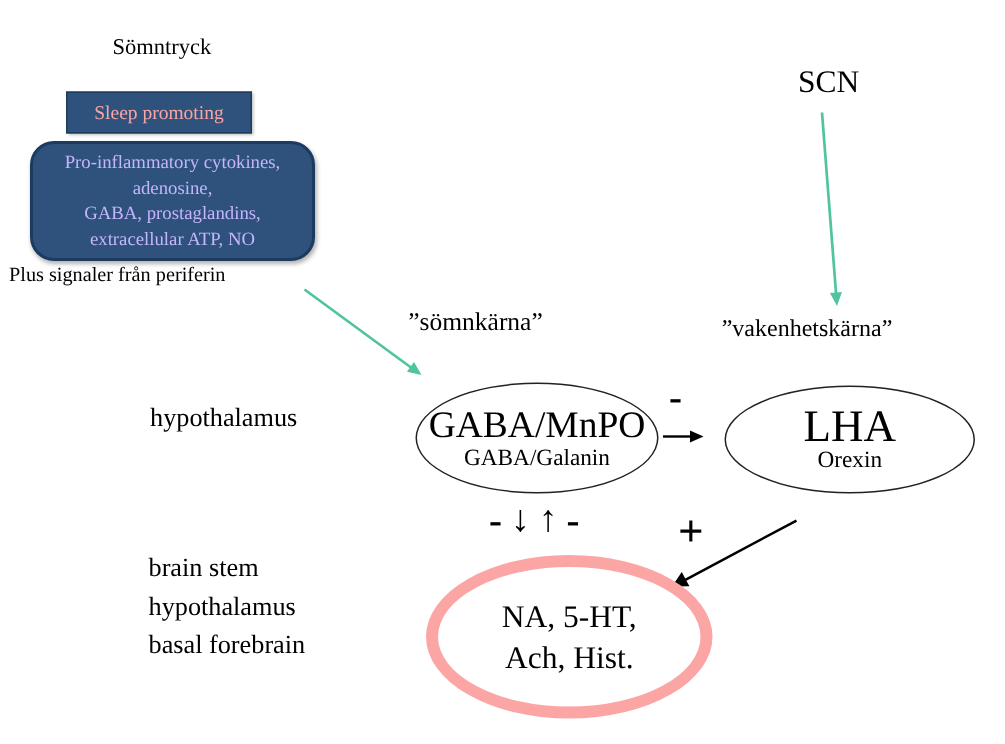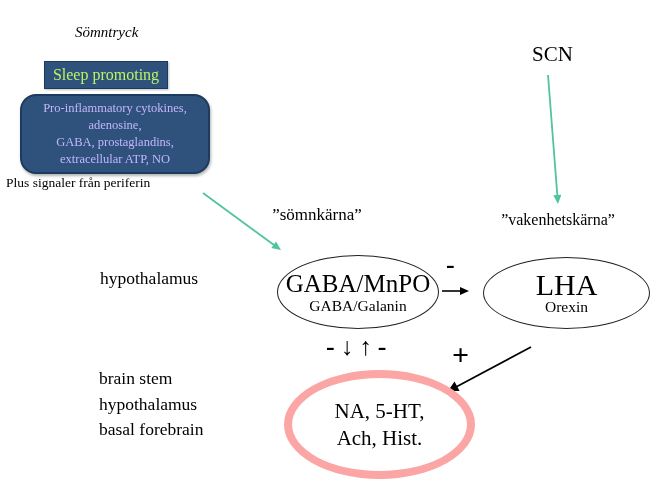--- a/index.html
+++ b/index.html
@@ -16,49 +16,49 @@
     background: #ffffff;
     overflow: hidden;
   }
   .abs { position: absolute; }
   .overlay {
     position: absolute;
     left: 0; top: 0;
     width: 670px; height: 496px;
     pointer-events: none;
   }
-  .title-text { font-size: 15px; font-style: italic; }
+  .title-text { font-size: 15px; }
   .promoting-box {
     left: 44px; top: 61px;
     width: 122px; height: 26px;
     background: #2e527c;
     border: 1px solid #1d3a5f;
-    color: #bef264;
-    font-size: 16px;
+    color: #fca5a5;
+    font-size: 13px;
     display: flex; align-items: center; justify-content: center;
     box-shadow: 1px 1px 2px rgba(0,0,0,0.25);
   }
   .factors-box {
     left: 20px; top: 94px;
     width: 186px; height: 76px;
     background: #2e527c;
     border: 2px solid #1d3a5f;
     border-radius: 16px;
     color: #c4b5fd;
     font-size: 12.5px;
     line-height: 17px;
     text-align: center;
     display: flex; flex-direction: column; justify-content: center;
     box-shadow: 1px 2px 3px rgba(0,0,0,0.3);
   }
   .periphery-note { left: 6px; top: 175px; font-size: 13.5px; }
   .scn-label { left: 532px; top: 42px; font-size: 21px; }
   .caption { text-align: center; font-size: 17px; }
   .sleep-caption { left: 257px; top: 205px; width: 120px; }
-  .wake-caption  { left: 488px; top: 211px; width: 140px; font-size: 16px; }
+  .wake-caption  { left: 468px; top: 211px; width: 140px; font-size: 16px; }
   .hypothalamus-label { left: 100px; top: 268px; font-size: 17.5px; }
   .ellipse {
     border-radius: 50%;
     display: flex; flex-direction: column;
     align-items: center; justify-content: center;
     text-align: center;
     background: transparent;
   }
   .sleep-ellipse {
     left: 277px; top: 255px; width: 160px; height: 72px;

